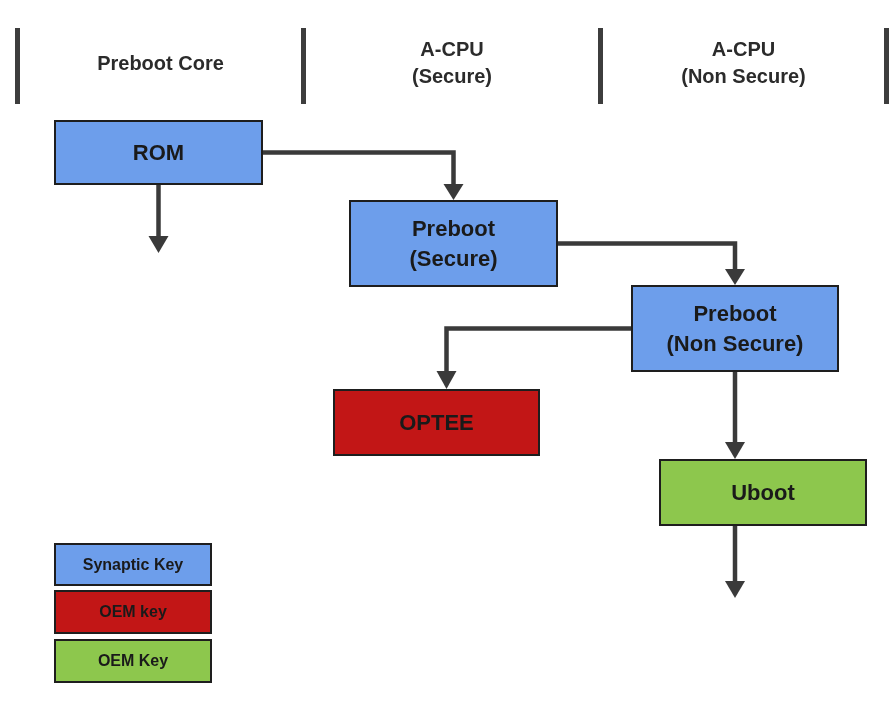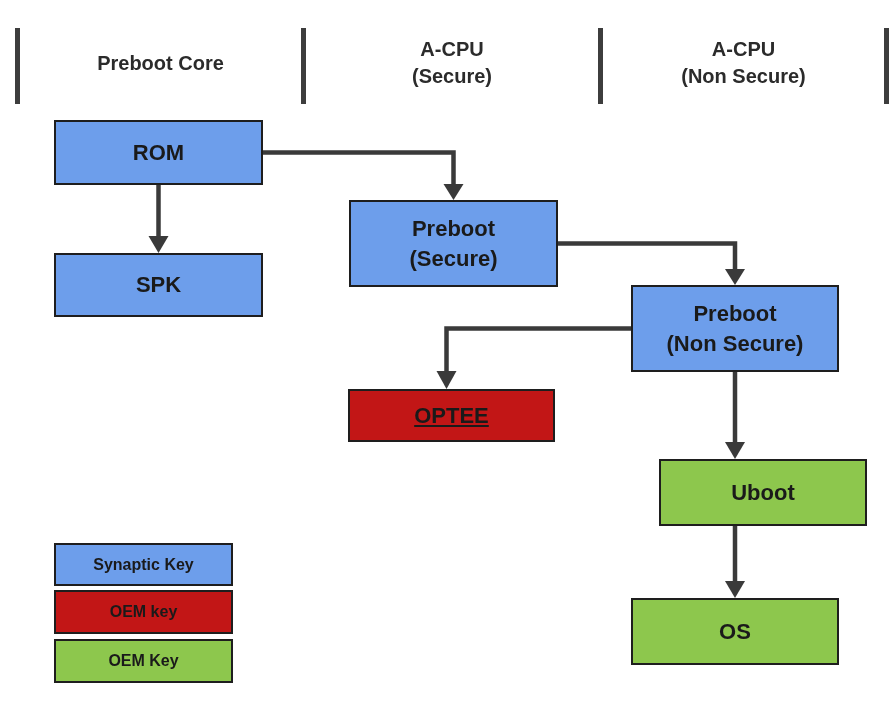--- a/index.html
+++ b/index.html
@@ -46,21 +46,21 @@
     text-align: center;
     box-sizing: border-box;
     z-index: 2;
   }
   .c-blue  { background: #6d9eeb; }
   .c-red   { background: #c21616; }
   .c-green { background: #8dc74d; }
   .legend-item {
     position: absolute;
     left: 54px;
-    width: 179px;
+    width: 158px;
     display: flex;
     align-items: center;
     justify-content: center;
     border: 2.5px solid #1e1e1e;
     font-size: 16px;
     font-weight: bold;
     color: #1a1a1a;
     box-sizing: border-box;
   }
   #connectors {
@@ -123,45 +123,39 @@
     <g>
       <path d="M735 526 V 583"></path>
       <polygon points="725,581 745,581 735,598"></polygon>
     </g>
   </svg>
 
   <div class="node c-blue" style="left:54px; top:120px; width:209px; height:65px;">
     <span>ROM</span>
   </div>
 
-  <div class="node c-blue" style="left:54px; top:253px; width:209px; height:64px;">
-    <span>SPK</span>
-  </div>
 
   <div class="node c-blue" style="left:349px; top:200px; width:209px; height:87px;">
     <span>Preboot</span>
     <span>(Secure)</span>
   </div>
 
   <div class="node c-blue" style="left:631px; top:285px; width:208px; height:87px;">
     <span>Preboot</span>
     <span>(Non Secure)</span>
   </div>
 
-  <div class="node c-red" style="left:348px; top:389px; width:207px; height:53px;text-decoration:underline;">
+  <div class="node c-red" style="left:333px; top:389px; width:207px; height:67px;">
     <span>OPTEE</span>
   </div>
 
   <div class="node c-green" style="left:631px; top:459px; width:208px; height:67px;margin-left:28px;">
     <span>Uboot</span>
   </div>
 
-  <div class="node c-green" style="left:631px; top:598px; width:208px; height:67px;">
-    <span>OS</span>
-  </div>
 
   <div>
     <div class="legend-item c-blue" style="top:543px; height:43px;">
       <span>Synaptic Key</span>
     </div>
     <div class="legend-item c-red" style="top:590px; height:44px;">
       <span>OEM key</span>
     </div>
     <div class="legend-item c-green" style="top:639px; height:44px;">
       <span>OEM Key</span>

